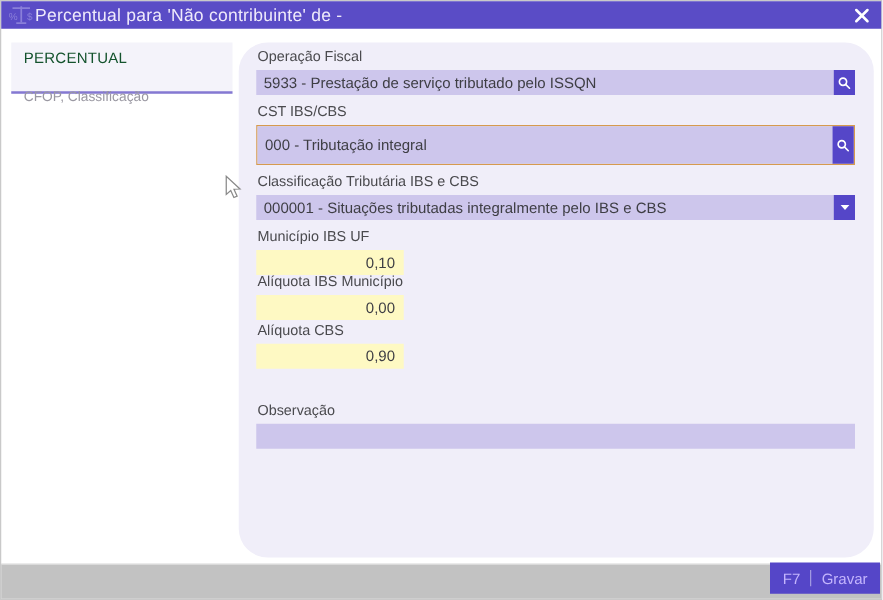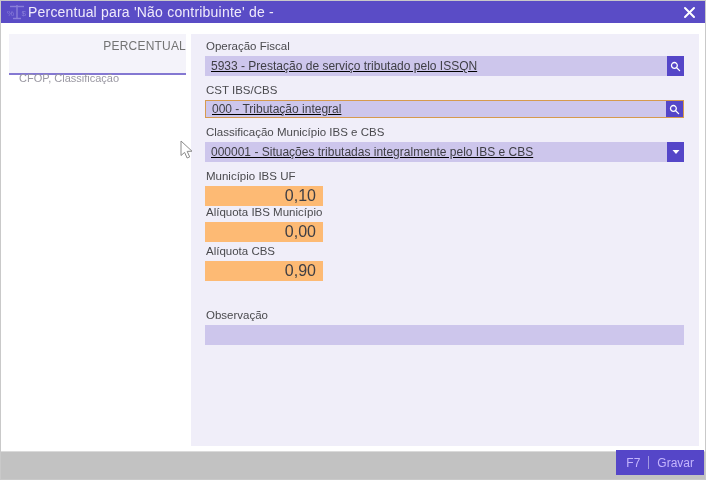--- a/index.html
+++ b/index.html
@@ -33,53 +33,54 @@
     cursor:pointer; background:transparent; border:none;
   }
   
   .sidebar { position:absolute; left:8px; top:33px; width:177px; }
   .sidebar-item {
     background:#f4f3fa;
     border-bottom:2px solid #8478d2;
     padding:5px 0 6px 10px;
     height:41px;
   }
-  .sidebar-item-title { font-size:12px; color:#737373; letter-spacing:.2px;text-align:right; }
+  .sidebar-item-title { font-size:12px; color:#14532d; letter-spacing:.2px; }
   .sidebar-item-sub { font-size:11px; color:#9a98a2; margin-top:19px; }
   
   .panel {
     position:absolute; left:190px; top:33px; width:508px; height:412px;
     background:#f0eef9;
     padding:0 15px 0 14px;
+    border-radius:23px;
   }
   .field-label {
     font-size:11.5px; color:#4a4a4e;
     margin:8px 0 4px 1px;
   }
   .field-label.first { margin-top:6px; }
-  .field-row { display:flex; height:20px;text-decoration:underline; }
+  .field-row { display:flex; height:20px; }
   .field-row.focused {
-    border:1px solid #d69a4e; height:18px;
+    border:1px solid #d69a4e; height:32px;
   }
   .txt-input {
     flex:1 1 auto; height:100%;
     background:#cdc6ec; border:none; outline:none;
     font-family:inherit; font-size:12px; color:#3e3e44;
     padding:0 6px;
   }
   .sq-btn {
     flex:0 0 17px; width:17px; height:100%;
     background:#5546c8; border:none;
     display:flex; align-items:center; justify-content:center;
     cursor:pointer; padding:0;
   }
   .num-input {
     display:block; width:118px; height:20px;
-    background:#fdba74; border:none; outline:none;
-    font-family:inherit; font-size:16px; color:#3e3e44;
+    background:#fef9c3; border:none; outline:none;
+    font-family:inherit; font-size:12px; color:#3e3e44;
     text-align:right; padding:0 7px;
   }
   .wide-input {
     display:block; width:100%; height:20px;
     background:#cdc6ec; border:none; outline:none;
     font-family:inherit; font-size:12px; color:#3e3e44;
     padding:0 6px;
   }
   
   .footer {
@@ -151,21 +152,21 @@
     <div class="field-row focused">
       <input class="txt-input" type="text" readonly="" value="000 - Tributação integral" style="">
       <button class="sq-btn">
         <svg width="11" height="11" viewBox="0 0 11 11">
           <circle cx="4.4" cy="4.4" r="2.9" fill="none" stroke="#ffffff" stroke-width="1.3"></circle>
           <line x1="6.7" y1="6.7" x2="9.6" y2="9.6" stroke="#ffffff" stroke-width="1.3" stroke-linecap="round"></line>
         </svg>
       </button>
     </div>
 
-    <div class="field-label">Classificação Município IBS e CBS</div>
+    <div class="field-label">Classificação Tributária IBS e CBS</div>
     <div class="field-row">
       <input class="txt-input" type="text" readonly="" value="000001 - Situações tributadas integralmente pelo IBS e CBS" style="">
       <button class="sq-btn">
         <svg width="8" height="6" viewBox="0 0 8 6">
           <path d="M0.5,1 L7.5,1 L4,5 Z" fill="#ffffff"></path>
         </svg>
       </button>
     </div>
 
     <div class="field-label">Município IBS UF</div>

